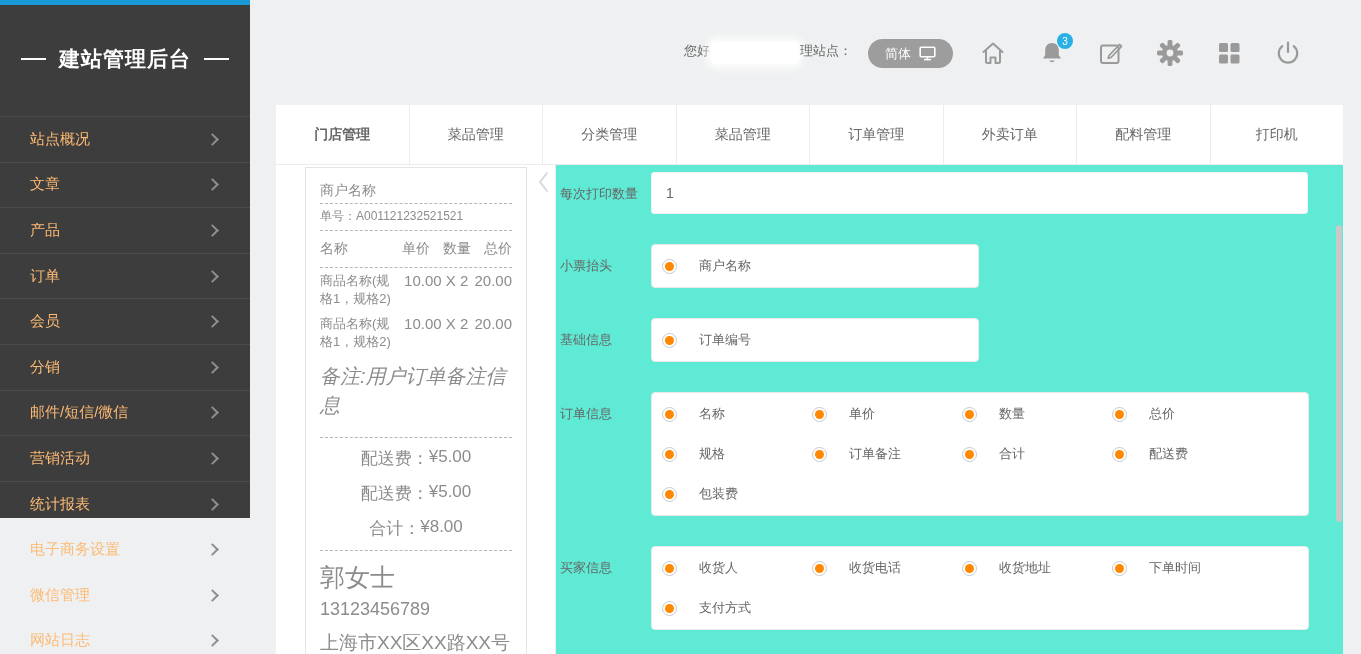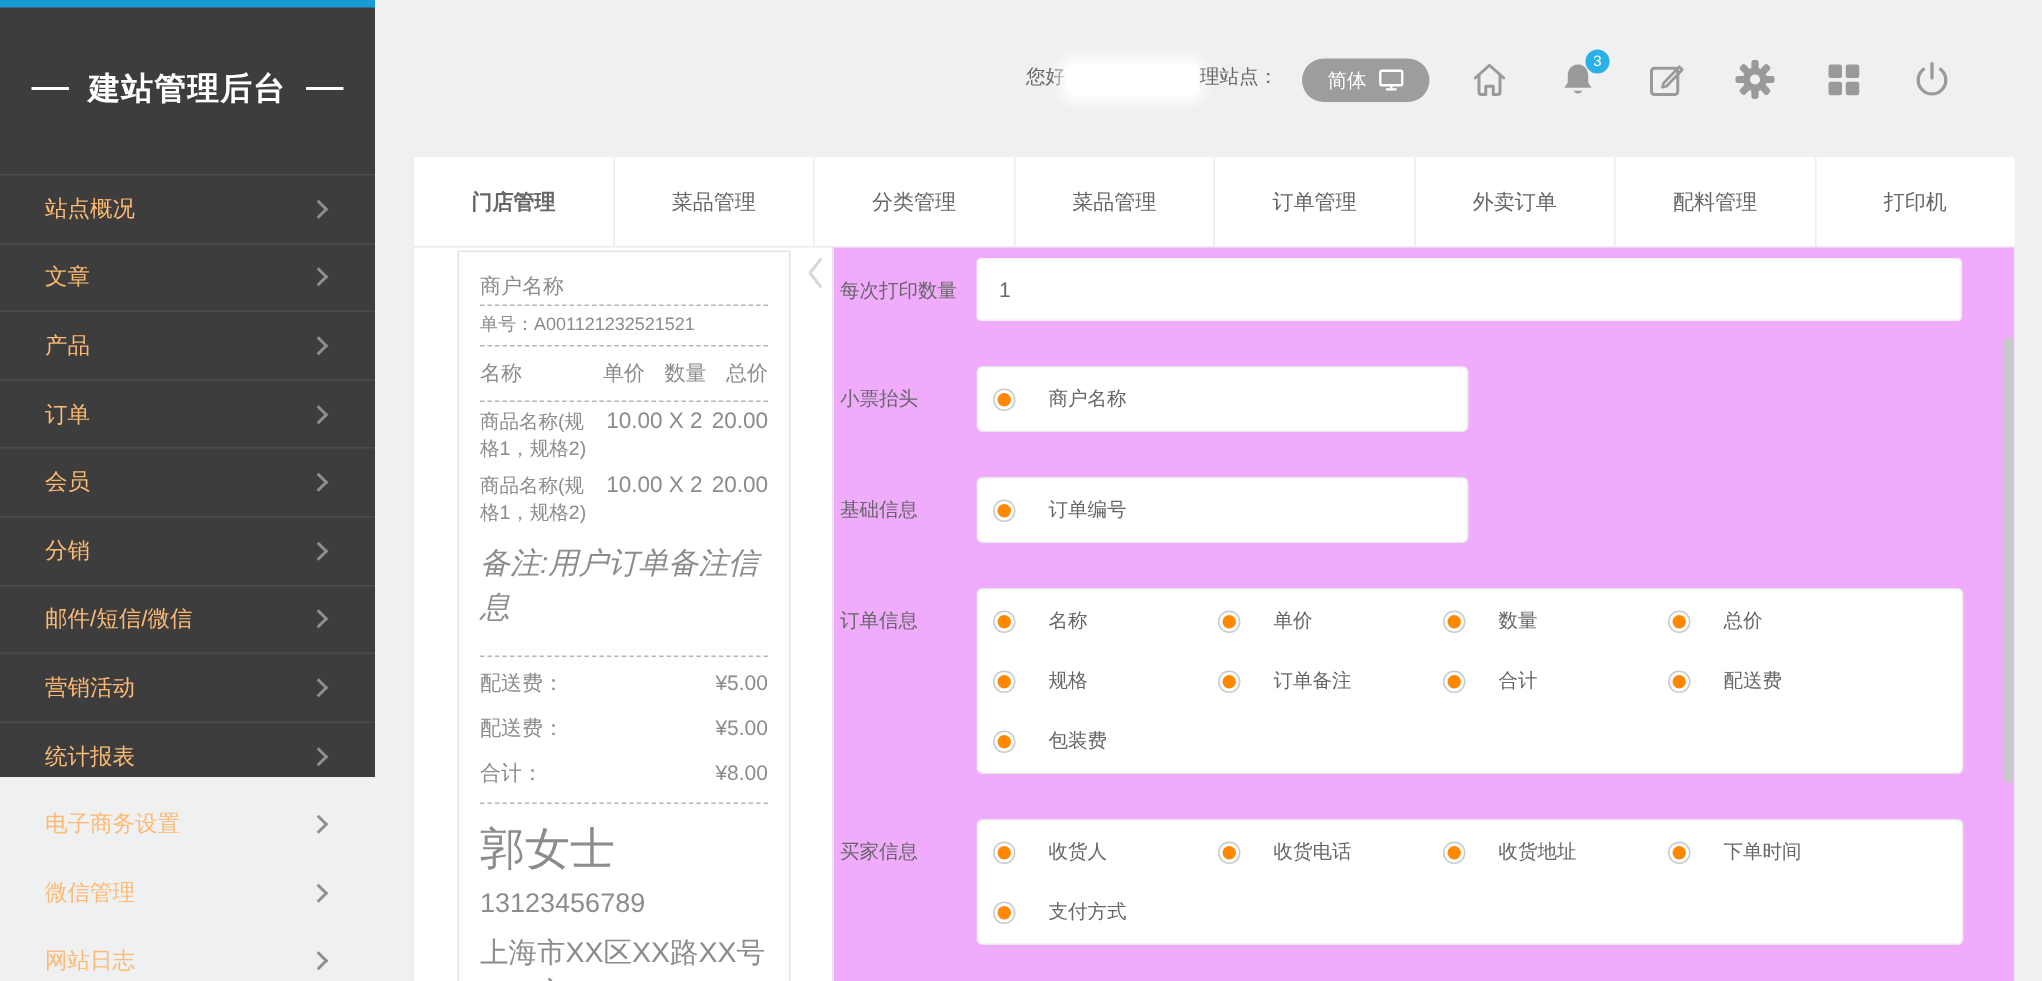--- a/index.html
+++ b/index.html
@@ -43,30 +43,30 @@
   .r-orderno { font-size:12px; padding:4px 0 5px; }
   .r-cols { display:flex; font-size:14px; padding:9px 0 9px; align-items:center; }
   .r-cols span:first-child { flex:1; }
   .r-cols span + span { margin-left:13px; }
   .r-item { display:flex; align-items:flex-start; padding:4px 0; }
   .r-item .nm { width:78px; font-size:13px; line-height:1.35; }
   .r-item .pr { flex:1; text-align:center; font-size:15px; }
   .r-item .tt { font-size:15px; }
   .r-note { font-size:20px; line-height:1.42; padding:8px 0 18px;font-style:italic; }
   .r-fees { padding:3px 0 4px; }
-  .r-fee { display:flex; justify-content:space-between; font-size:14px; padding:6px 0; }
+  .r-fee { display:flex; justify-content:center; font-size:17px; padding:6px 0; }
   .r-buyer { padding-top:10px; }
-  .b-name { font-size:30px; }
+  .b-name { font-size:25px; }
   .b-phone { font-size:18px; margin-top:5px; }
   .b-addr { font-size:19px; line-height:1.4; margin-top:10px; }
 
   .collapse { position:absolute; left:262px; top:66px; cursor:pointer; }
 
   
-  .settings { position:absolute; left:279px; top:60px; width:788px; height:489px; background:#f0abfc; border-left:1px solid #ebebeb; padding:7px 0 0 2px; overflow:hidden; }
+  .settings { position:absolute; left:279px; top:60px; width:788px; height:489px; background:#5eead4; border-left:1px solid #ebebeb; padding:7px 0 0 2px; overflow:hidden; }
   .set-row { display:flex; margin-bottom:30px; }
   .set-label { width:93px; padding:13px 0 0 2px; font-size:13px; color:#666; flex-shrink:0; }
   .print-input { width:657px; height:42px; background:#fff; border:1px solid #f2f2f2; border-radius:3px; padding:0 14px; font-size:14px; color:#666; outline:none; }
   .opt-box { background:#fff; border:1px solid #e9e9e9; border-radius:4px; padding:1px 0; }
   .opt-box.narrow { width:328px; }
   .opt-box.wide { width:658px; }
   .opt-grid { display:grid; grid-template-columns:repeat(4,150px); }
   .opt { height:40px; display:flex; align-items:center; padding-left:10px; cursor:pointer; }
   .radio { width:15px; height:15px; border:1px solid #c9c9c9; border-radius:50%; background:#fff; position:relative; flex-shrink:0; }
   .radio::after { content:""; position:absolute; left:2px; top:2px; right:2px; bottom:2px; border-radius:50%; background:#ff8800; }

